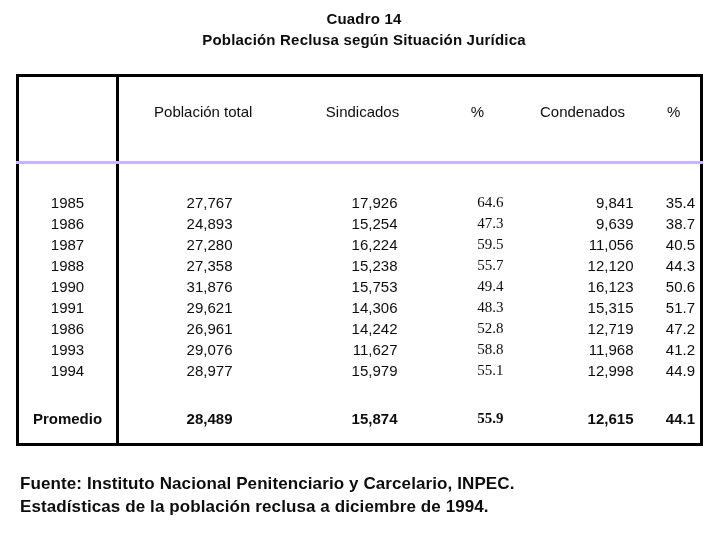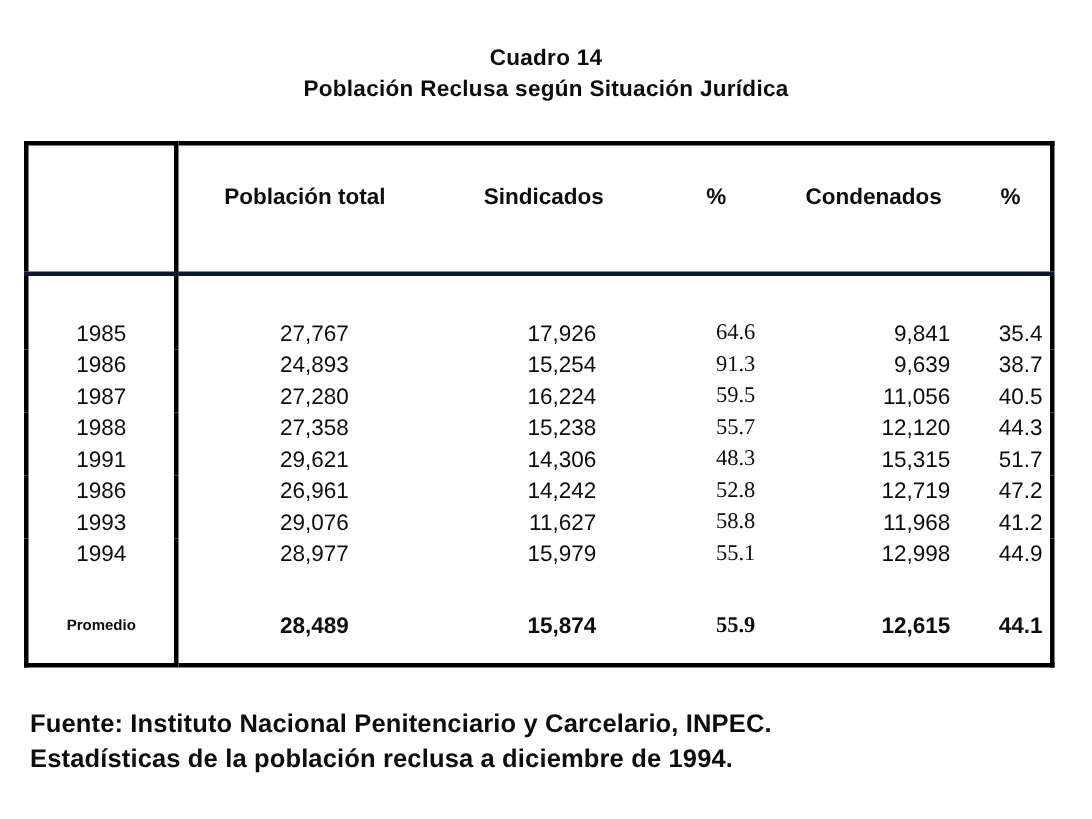--- a/index.html
+++ b/index.html
@@ -7,21 +7,21 @@
   .page {
     position:relative;
     width:728px; height:546px;
     background:#ffffff;
     color:#0d0d0d;
     font-family:"Liberation Sans", sans-serif;
     overflow:hidden;
     margin:0 auto;
   }
   .titles {
-    padding-top:28px;
+    padding-top:8px;
     text-align:center;
     font-weight:bold;
     font-size:15px;
     line-height:21px;
     letter-spacing:0.2px;
   }
   table.data {
     margin:24px 0 0 16px;
     width:684px;
     border:3px solid #000;
@@ -32,24 +32,24 @@
   col.c-year  { width:100px; }
   col.c-pt    { width:170px; }
   col.c-sind  { width:150px; }
   col.c-pct1  { width:80px; }
   col.c-cond  { width:130px; }
   col.c-pct2  { width:54px; }
   thead th {
     height:87px;
     vertical-align:top;
     padding-top:26px;
-    font-weight:bold;
+    font-weight:normal;
     font-size:15px;
     text-align:center;
-    border-bottom:3px solid #0f172a;
+    border-bottom:3px solid #c4b5fd;
   }
   td.year, th.year {
     border-right:3px solid #000;
     text-align:center;
   }
   tbody td {
     height:21px;
     line-height:21px;
     text-align:right;
     white-space:nowrap;
@@ -59,21 +59,21 @@
   td.sind { padding-right:40px; }
   td.pct1 { padding-right:14px;font-family:Liberation Serif, serif; }
   td.cond { padding-right:14px; }
   td.pct2 { padding-right:5px; }
   tr.summary td {
     padding-top:27px;
     padding-bottom:14px;
     font-weight:bold;
     height:auto;
   }
-  tr.summary td.year { font-size:10px; }
+  tr.summary td.year { font-size:15px; }
   .source {
     margin:26px 0 0 20px;
     max-width:584px;
     font-weight:bold;
     font-size:17px;
     line-height:23px;
     letter-spacing:0.1px;
   }
 </style>
 </head>
@@ -111,39 +111,47 @@
         <td class="pt">27,767</td>
         <td class="sind">17,926</td>
         <td class="pct1">64.6</td>
         <td class="cond">9,841</td>
         <td class="pct2">35.4</td>
       </tr>
       <tr>
         <td class="year">1986</td>
         <td class="pt">24,893</td>
         <td class="sind">15,254</td>
-        <td class="pct1">91.3</td>
+        <td class="pct1">47.3</td>
         <td class="cond">9,639</td>
         <td class="pct2">38.7</td>
       </tr>
       <tr>
         <td class="year">1987</td>
         <td class="pt">27,280</td>
         <td class="sind">16,224</td>
         <td class="pct1">59.5</td>
         <td class="cond">11,056</td>
         <td class="pct2">40.5</td>
       </tr>
       <tr>
         <td class="year">1988</td>
         <td class="pt">27,358</td>
         <td class="sind">15,238</td>
         <td class="pct1">55.7</td>
         <td class="cond">12,120</td>
         <td class="pct2">44.3</td>
+      </tr>
+      <tr>
+        <td class="year">1990</td>
+        <td class="pt">31,876</td>
+        <td class="sind">15,753</td>
+        <td class="pct1">49.4</td>
+        <td class="cond">16,123</td>
+        <td class="pct2">50.6</td>
       </tr>
       <tr>
         <td class="year">1991</td>
         <td class="pt">29,621</td>
         <td class="sind">14,306</td>
         <td class="pct1">48.3</td>
         <td class="cond">15,315</td>
         <td class="pct2">51.7</td>
       </tr>
       <tr>

